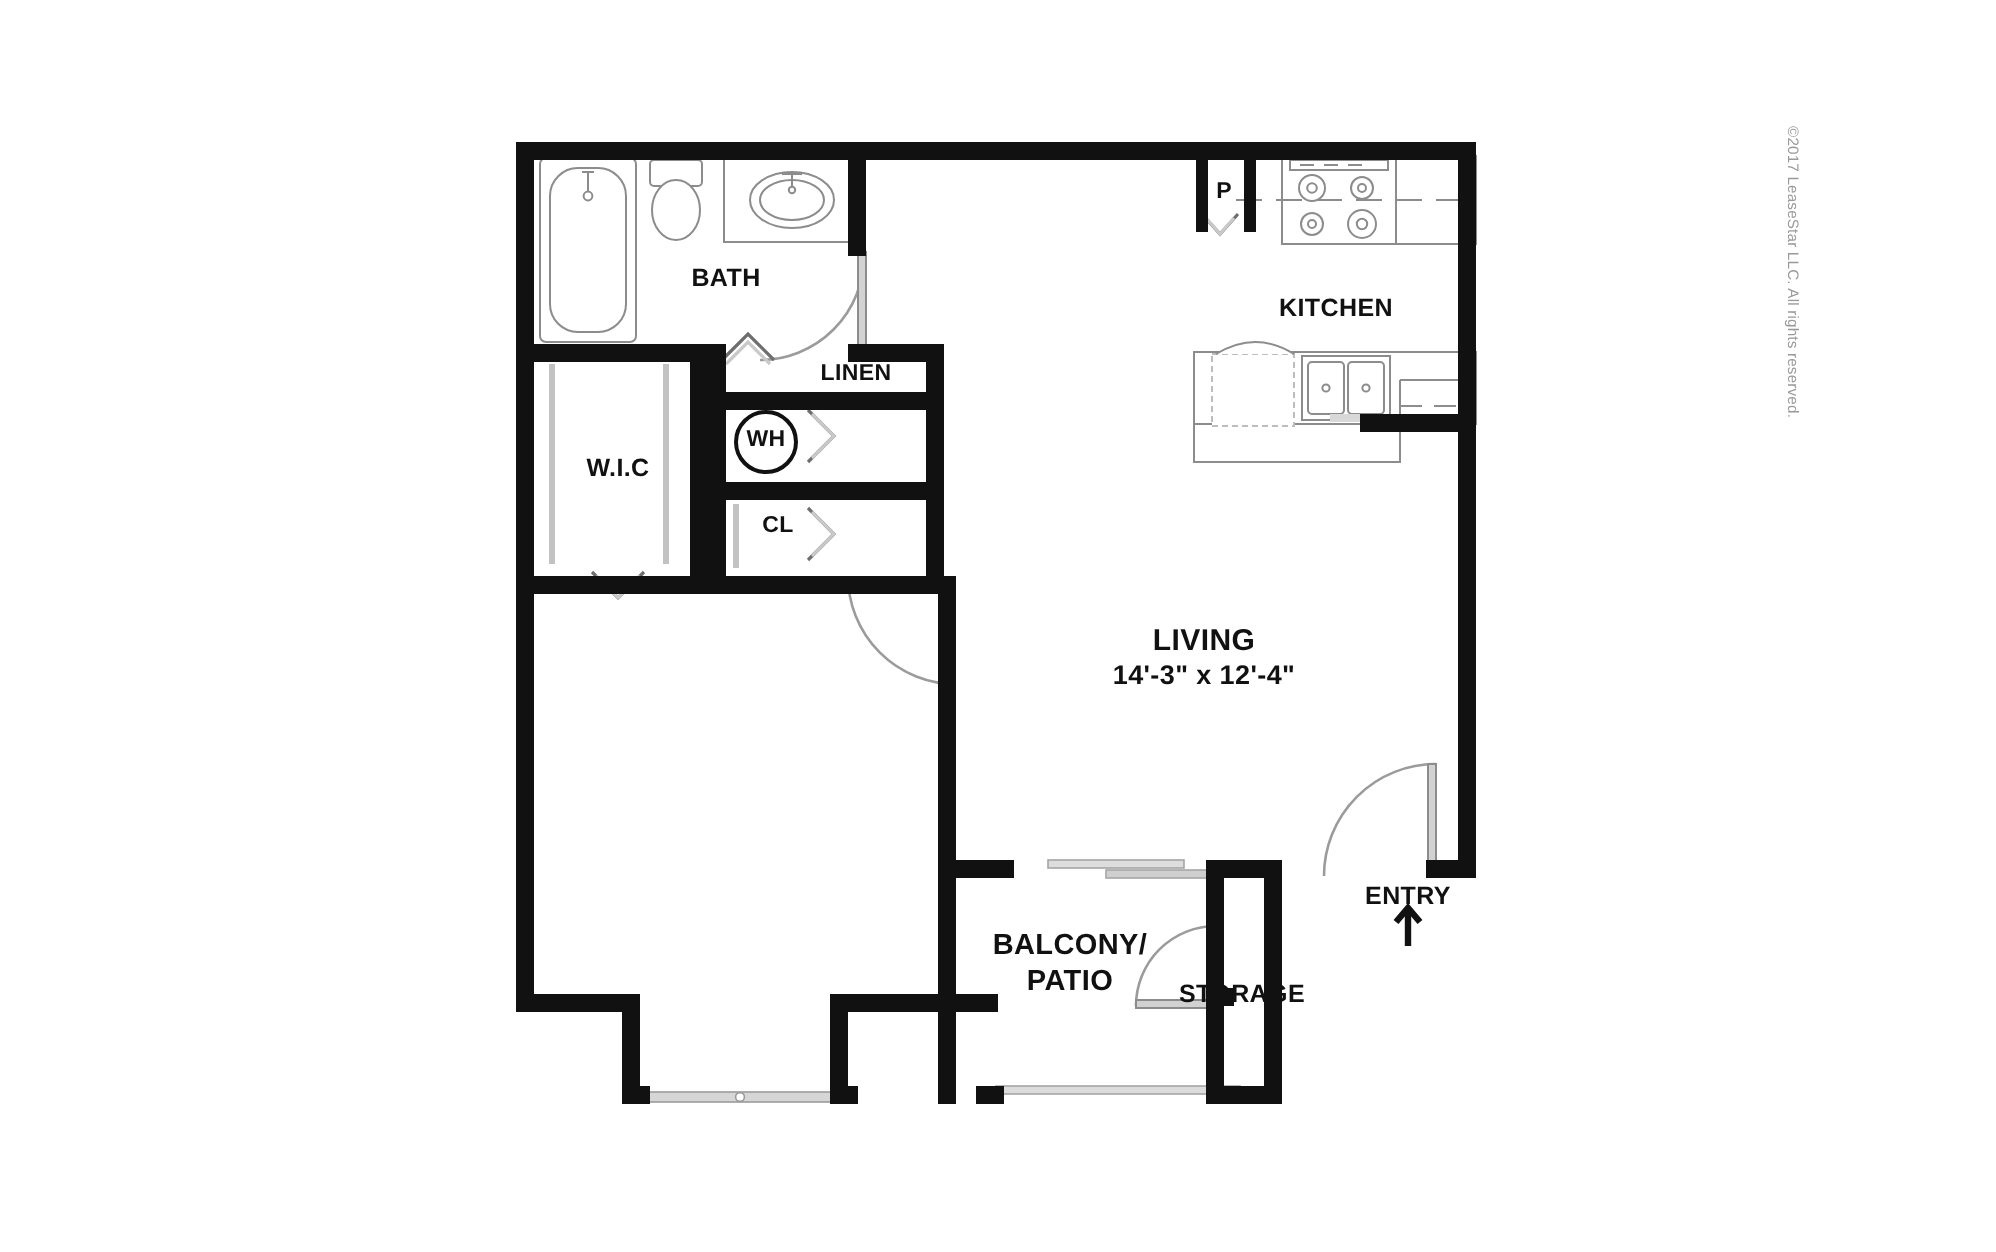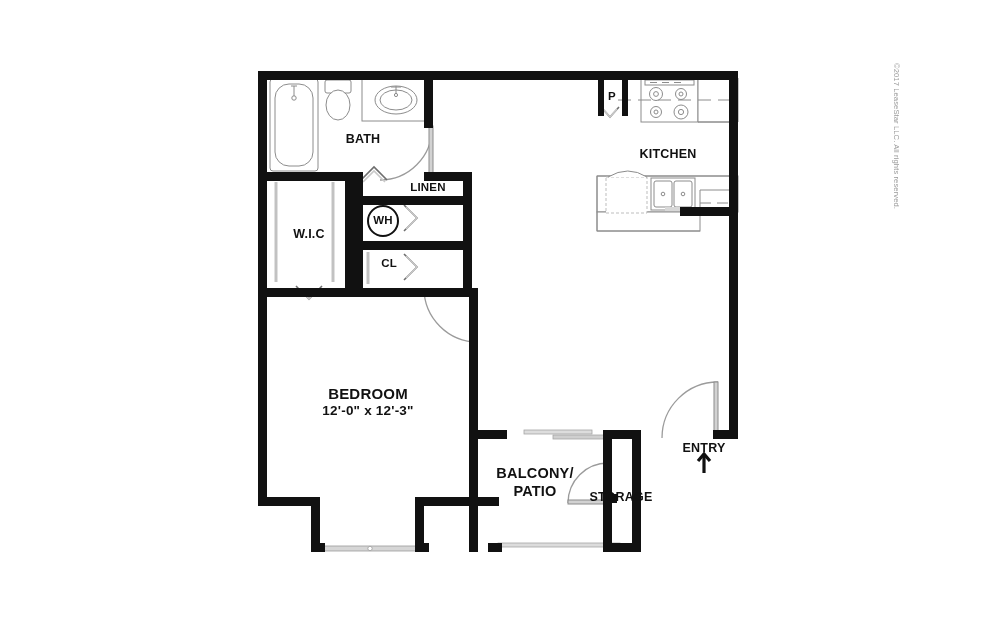--- a/index.html
+++ b/index.html
@@ -259,25 +259,25 @@
   </div>
 
   <div class="lbl l-tiny" style="left:375px;top:257px;width:28px;">
     <span>CL</span>
   </div>
 
   <div class="lbl l-tiny" style="left:604px;top:90px;width:16px;">
     <span>P</span>
   </div>
 
-
-  <div class="lbl l-room" style="left:306px;top:385px;width:124px;">
-    <span>BEDROOM</span>
-    <span class="dim">12'-0" x 12'-3"</span>
-  </div>
+  <div class="lbl l-room" style="left:548px;top:312px;width:108px;">
+    <span>LIVING</span>
+    <span class="dim">14'-3" x 12'-4"</span>
+  </div>
+
 
 
   <div class="lbl l-two" style="left:492px;top:464px;width:86px;">
     <span>BALCONY/</span><br>
     <span>PATIO</span>
   </div>
 
   <div class="lbl l-small" style="left:578px;top:490px;width:86px;">
     <span>STORAGE</span>
   </div>

